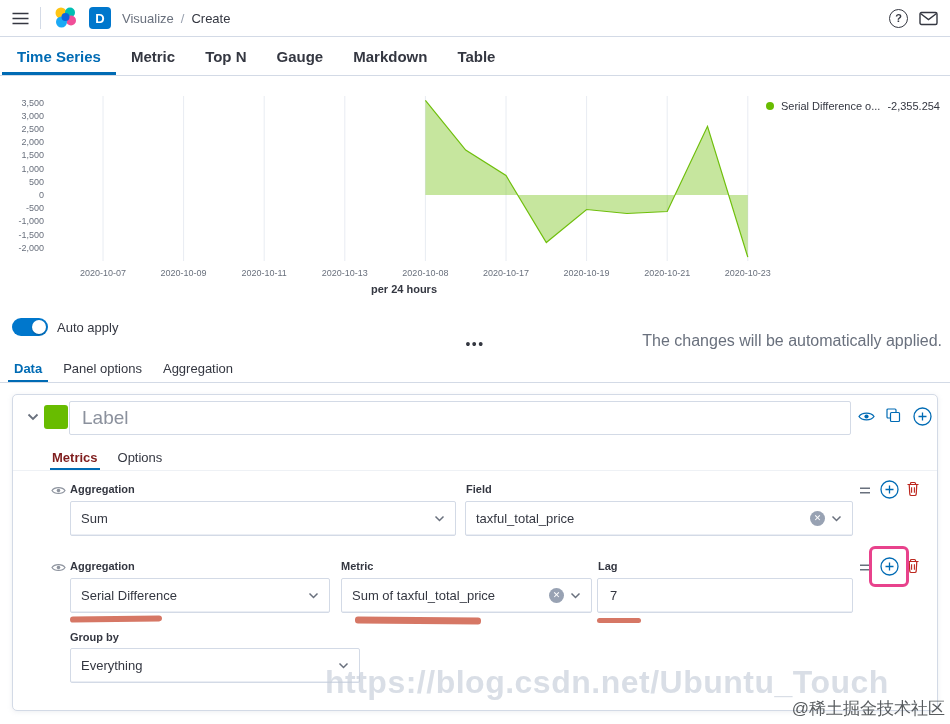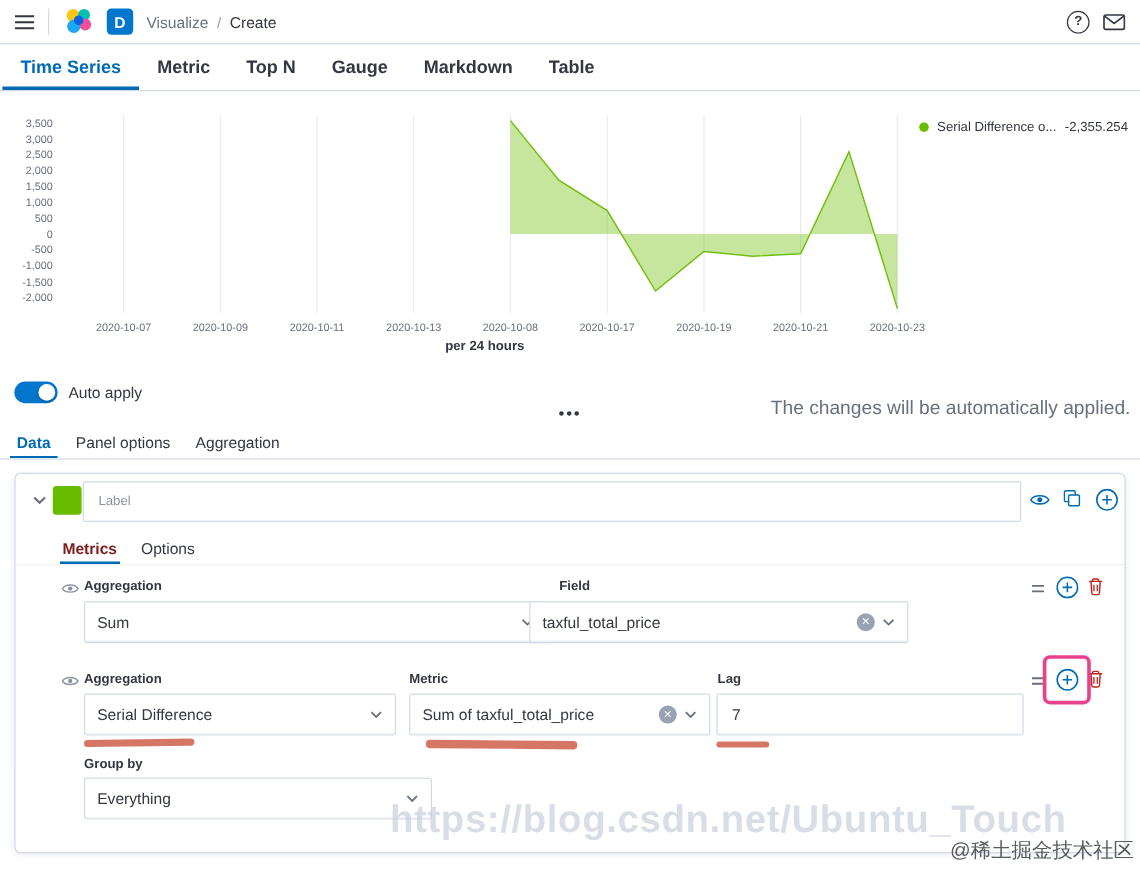--- a/index.html
+++ b/index.html
@@ -38,21 +38,21 @@
 .applylabel{font-size:13px;color:#343741}
 .applyhint{position:absolute;top:332px;right:8px;font-size:16px;color:#69707D}
 .dots{position:absolute;top:336px;left:50%;transform:translateX(-50%);font-size:14px;letter-spacing:1.5px;color:#343741;cursor:grab}
 
 .paneltabs{position:absolute;top:355px;left:0;right:0;height:28px;display:flex;align-items:stretch;padding:0 8px;border-bottom:1px solid #D3DAE6;background:#fff}
 .ptab{display:flex;align-items:center;padding:0 6px;margin-right:9px;font-size:13px;color:#343741;cursor:pointer}
 .ptab.active{color:#006BB4;font-weight:600;box-shadow:inset 0 -2px 0 #006BB4}
 
 .card{position:absolute;top:394px;left:12px;width:926px;height:317px;background:#fff;border:1px solid #D3DAE6;border-radius:5px;box-shadow:0 1px 5px rgba(152,162,179,.18)}
 .swatch{left:31px;top:10px;width:24px;height:24px;border-radius:3px;background:#68BC00;cursor:pointer}
-.labelinput{left:56px;top:6px;width:782px;height:33px;border:1px solid #D3DAE6;border-radius:2px;background:#fff;padding:16px 12px;font-size:11px;color:#343741;font-family:inherit}
+.labelinput{left:56px;top:6px;width:782px;height:33px;border:1px solid #D3DAE6;border-radius:2px;background:#fff;padding:16px 12px;font-size:19px;color:#343741;font-family:inherit}
 .labelinput::placeholder{color:#8b919d}
 .subtabs{left:0;right:0;top:50px;height:26px;display:flex;gap:16px;padding-left:37px;border-bottom:1px solid #eef1f5}
 .stab{display:flex;align-items:center;font-size:13px;color:#343741;cursor:pointer;padding:0 2px}
 .stab.active{color:#7f1d1d;font-weight:600;box-shadow:inset 0 -2px 0 #006BB4}
 .flabel{font-size:11px;font-weight:700;color:#343741;white-space:nowrap}
 .control{display:flex;align-items:center;gap:6px;padding:0 10px;height:35px;background:#fff;border:1px solid #d3dae6;border-radius:2px;font-size:13px;color:#343741;cursor:pointer;box-shadow:inset 0 -1px 0 rgba(211,218,230,.45)}
 .control .cval{flex:1;white-space:nowrap;overflow:hidden}
 .clear{width:15px;height:15px;border-radius:50%;background:#98A2B3;color:#fff;font-size:9px;line-height:1;display:flex;align-items:center;justify-content:center;cursor:pointer;flex:none}
 .ctlinput{padding:0 12px;height:35px;border:1px solid #d3dae6;border-radius:2px;font-size:13px;color:#343741;font-family:inherit;background:#fff;box-shadow:inset 0 -1px 0 rgba(211,218,230,.45)}
 .iconbtn{display:flex;align-items:center;justify-content:center}
@@ -231,21 +231,21 @@
         </svg>
     </span>
     <span class="abs flabel" style="left:57px;top:88px">Aggregation</span>
     <div class="abs control" style="left:57px;top:106px;width:386px">
       <span class="cval">Sum</span>
       <svg width="11" height="7" viewBox="0 0 11 7">
           <path d="M1.5 1.5 5.5 5.5 9.5 1.5" fill="none" stroke="#69707D" stroke-width="1.5"></path>
         </svg>
     </div>
     <span class="abs flabel" style="left:453px;top:88px">Field</span>
-    <div class="abs control" style="left:428px;top:106px;width:316px">
+    <div class="abs control" style="left:452px;top:106px;width:388px">
       <span class="cval">taxful_total_price</span>
       <span class="clear">✕</span>
       <svg width="11" height="7" viewBox="0 0 11 7">
           <path d="M1.5 1.5 5.5 5.5 9.5 1.5" fill="none" stroke="#69707D" stroke-width="1.5"></path>
         </svg>
     </div>
     <span class="abs iconbtn" style="left:846px;top:91px">
       <svg width="12" height="9" viewBox="0 0 12 9">
           <path d="M1 2.2h10M1 6.8h10" stroke="#69707D" stroke-width="1.5"></path>
         </svg>

